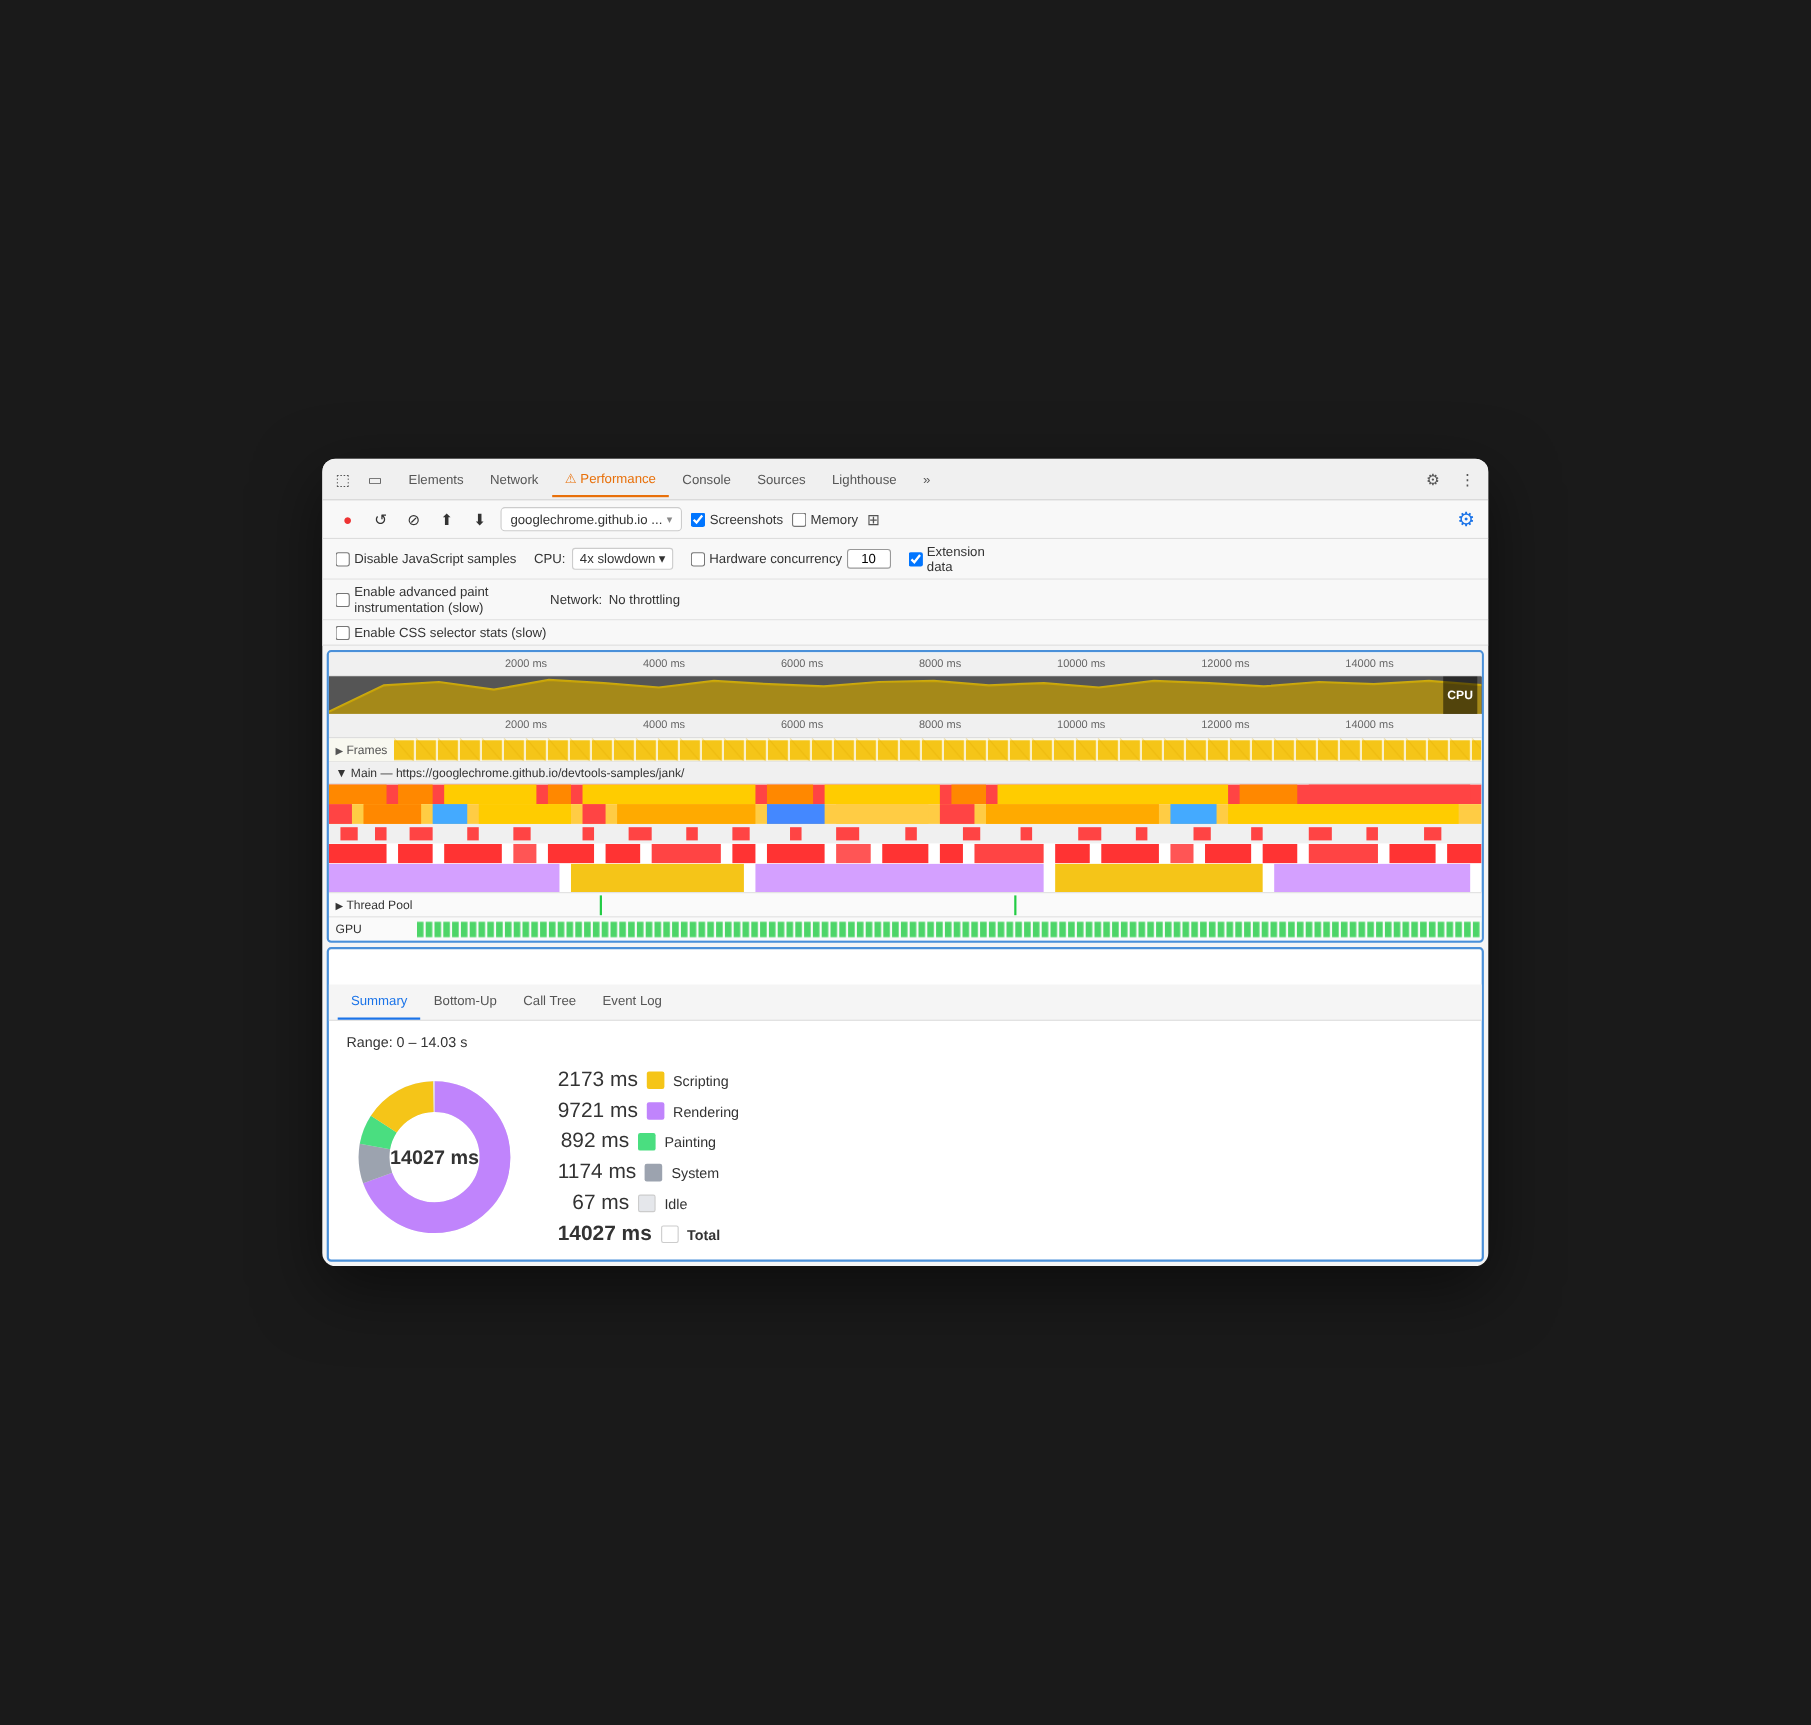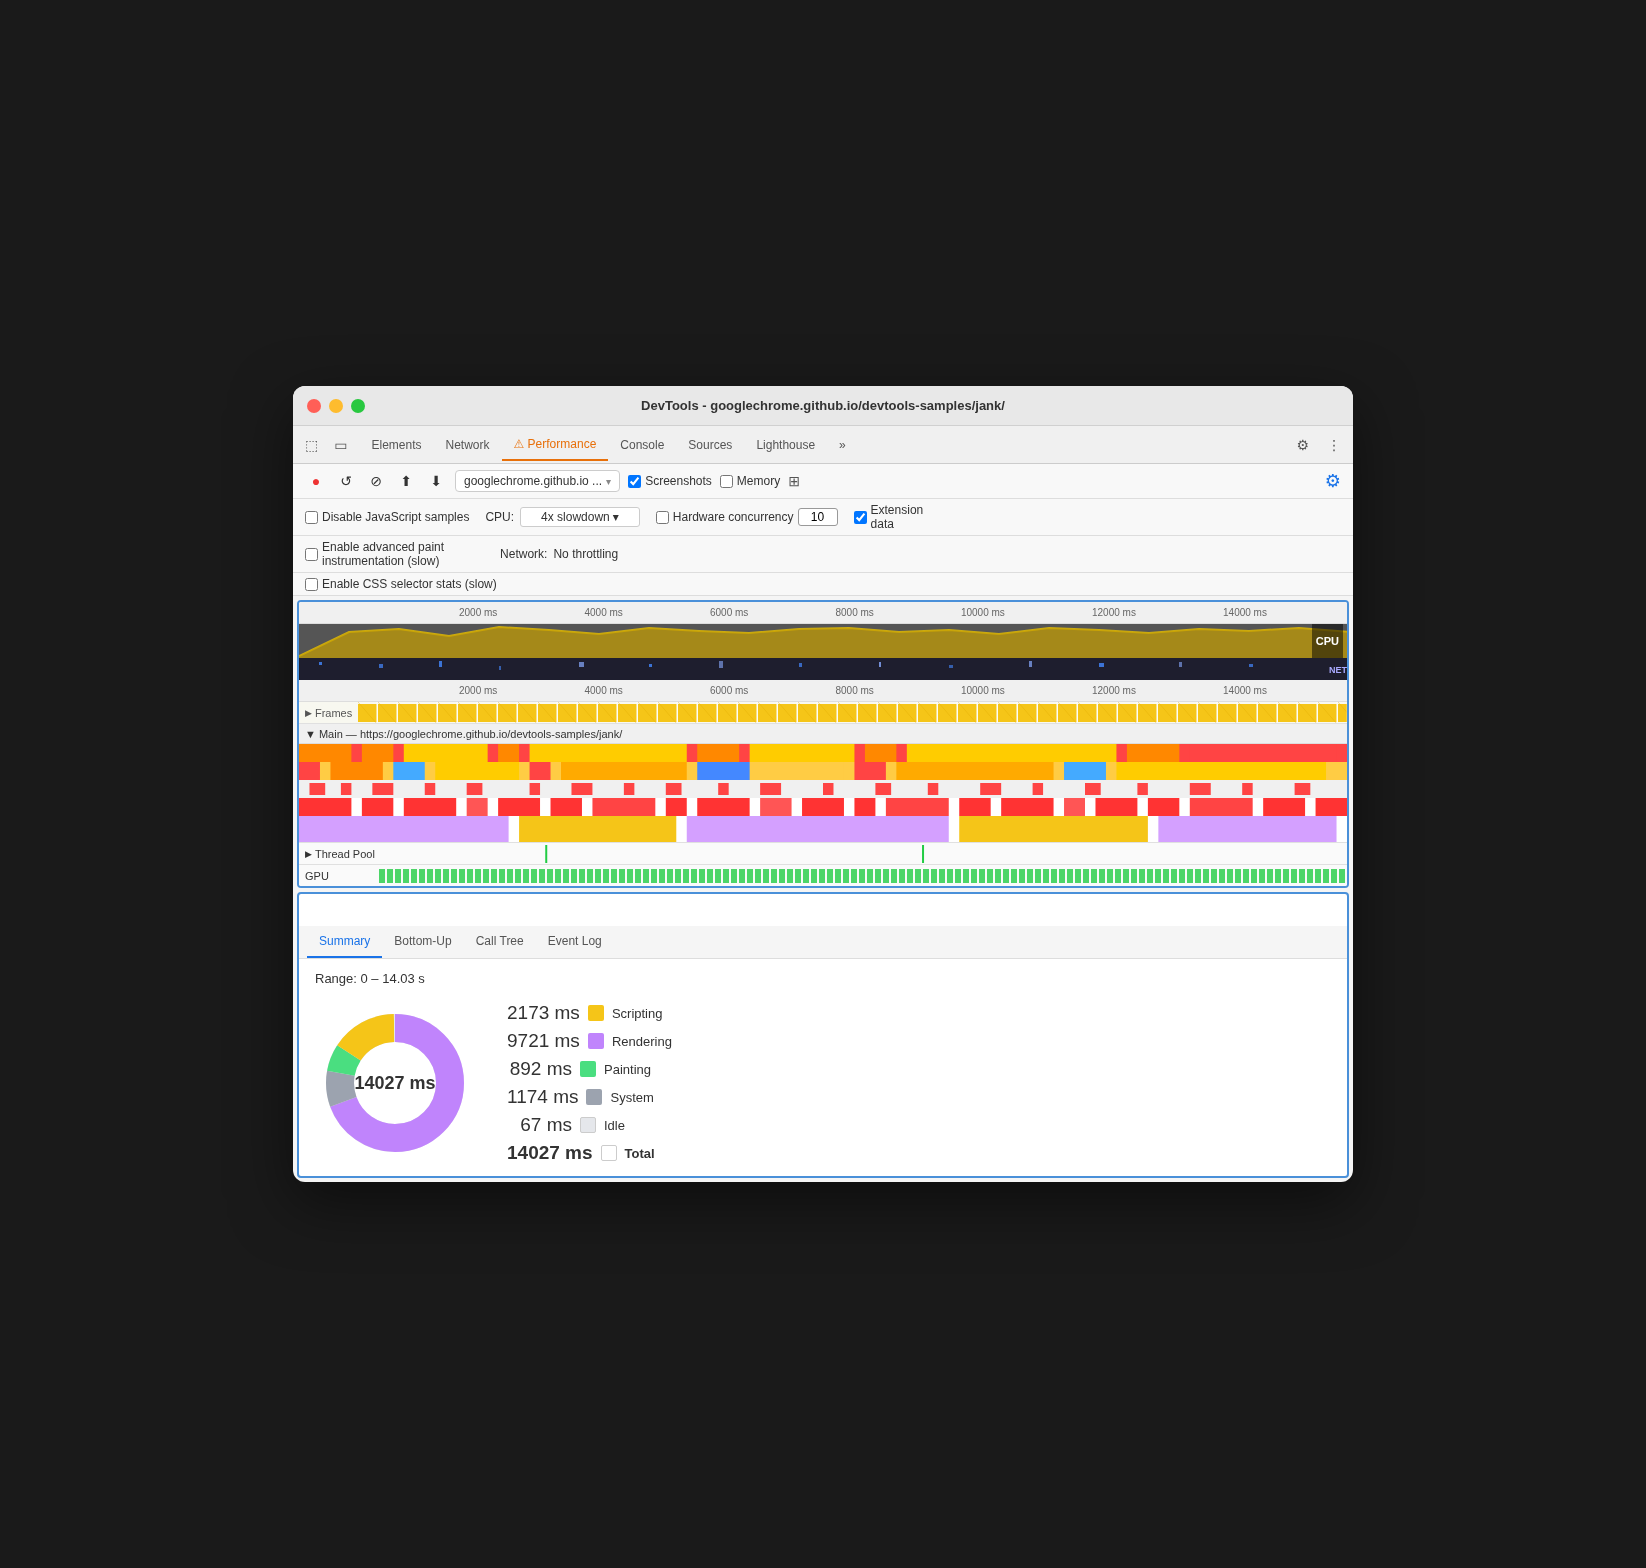--- a/index.html
+++ b/index.html
@@ -140,21 +140,21 @@
     }
     .settings-row .cpu-group {
       display: flex;
       align-items: center;
       gap: 6px;
     }
     .dropdown-btn {
       background: white;
       border: 1px solid #ccc;
       border-radius: 3px;
-      padding: 2px 20px;
+      padding: 2px 6px;
       font-size: 12px;
       cursor: pointer;
       display: flex;
       align-items: center;
       gap: 3px;
     }
     .hw-input {
       width: 40px;
       border: 1px solid #999;
       border-radius: 3px;
@@ -353,28 +353,20 @@
     .minimap-wave {
       position: absolute;
       inset: 0;
     }
   </style>
 </head>
 <body>
 
 <div class="window">
 
-  <div class="titlebar">
-    <div class="traffic-lights">
-      <div class="traffic-light tl-red"></div>
-      <div class="traffic-light tl-yellow"></div>
-      <div class="traffic-light tl-green"></div>
-    </div>
-    <span class="titlebar-text">DevTools - googlechrome.github.io/devtools-samples/jank/</span>
-  </div>
 
   <div class="tabbar">
     <div class="tab-icons">
       <span class="tab-icon-btn">⬚</span>
       <span class="tab-icon-btn">▭</span>
     </div>
     <div class="tab-item">
       <span>Elements</span>
     </div>
     <div class="tab-item">
@@ -508,41 +500,20 @@
           <rect x="0" y="0" width="100%" height="34" fill="#555"></rect>
 
           <polyline points="0,32 50,8 100,5 150,12 200,3 250,6 300,10 350,4 400,7 450,9 500,5 550,4 600,8 650,6 700,10 750,4 800,6 850,9 900,5 950,7 1000,4 1050,8" stroke="#e8c000" stroke-width="2" fill="none" opacity="0.8"></polyline>
 
           <polygon points="0,34 0,32 50,8 100,5 150,12 200,3 250,6 300,10 350,4 400,7 450,9 500,5 550,4 600,8 650,6 700,10 750,4 800,6 850,9 900,5 950,7 1000,4 1050,8 1050,34" fill="#c8a000" opacity="0.7"></polygon>
         </svg>
       </div>
       <span class="cpu-label">CPU</span>
     </div>
 
-    <div class="minimap-net-row">
-      <svg width="100%" height="22" preserveAspectRatio="none">
-        <rect width="100%" height="22" fill="#1e1e2e"></rect>
-
-        <rect x="20" y="4" width="3" height="3" fill="#4488ff" opacity="0.8"></rect>
-        <rect x="80" y="6" width="4" height="4" fill="#4488ff" opacity="0.7"></rect>
-        <rect x="140" y="3" width="3" height="6" fill="#4488ff" opacity="0.8"></rect>
-        <rect x="200" y="8" width="2" height="4" fill="#4488ff" opacity="0.6"></rect>
-        <rect x="280" y="4" width="5" height="5" fill="#88aaff" opacity="0.7"></rect>
-        <rect x="350" y="6" width="3" height="3" fill="#4488ff" opacity="0.8"></rect>
-        <rect x="420" y="3" width="4" height="7" fill="#88aaff" opacity="0.6"></rect>
-        <rect x="500" y="5" width="3" height="4" fill="#4488ff" opacity="0.7"></rect>
-        <rect x="580" y="4" width="2" height="5" fill="#88aaff" opacity="0.8"></rect>
-        <rect x="650" y="7" width="4" height="3" fill="#4488ff" opacity="0.6"></rect>
-        <rect x="730" y="3" width="3" height="6" fill="#88aaff" opacity="0.7"></rect>
-        <rect x="800" y="5" width="5" height="4" fill="#4488ff" opacity="0.8"></rect>
-        <rect x="880" y="4" width="3" height="5" fill="#88aaff" opacity="0.6"></rect>
-        <rect x="950" y="6" width="4" height="3" fill="#4488ff" opacity="0.7"></rect>
-        <text x="1030" y="15" font-size="9" fill="#aaaaff" font-weight="600">NET</text>
-      </svg>
-    </div>
 
     <div class="time-ruler">
       <div style="width:80px;"></div>
       <div class="time-ruler-track">
         <span>2000 ms</span>
         <span>4000 ms</span>
         <span>6000 ms</span>
         <span>8000 ms</span>
         <span>10000 ms</span>
         <span>12000 ms</span>

